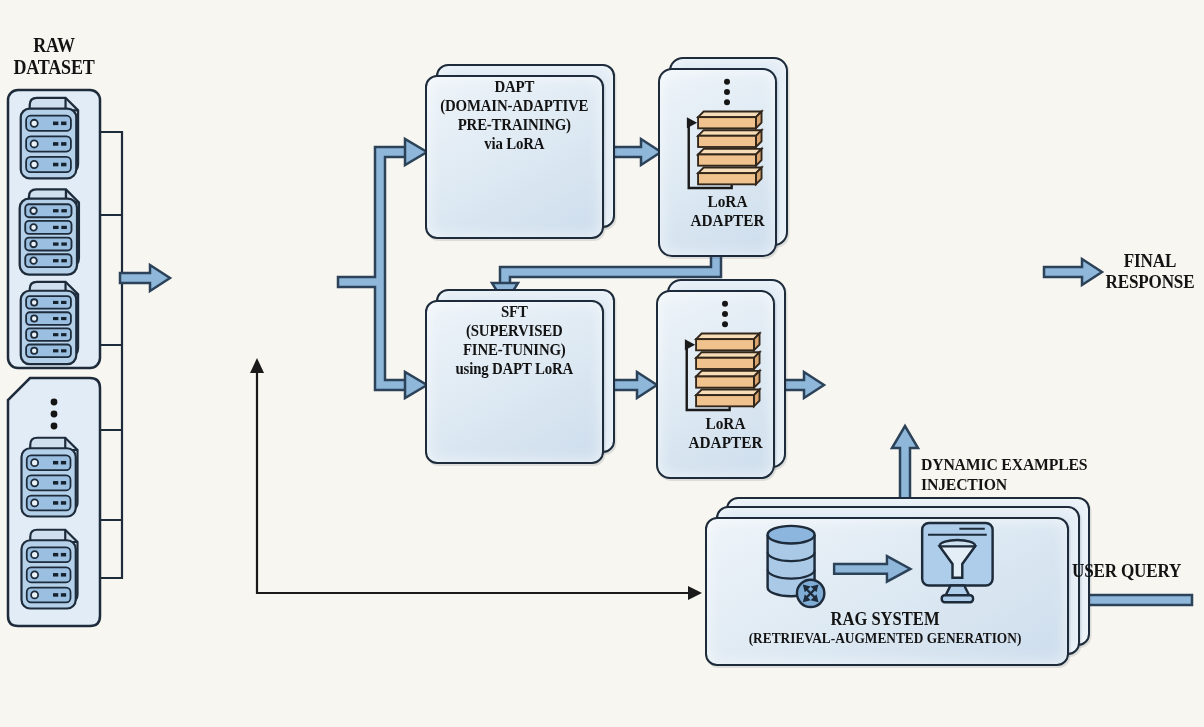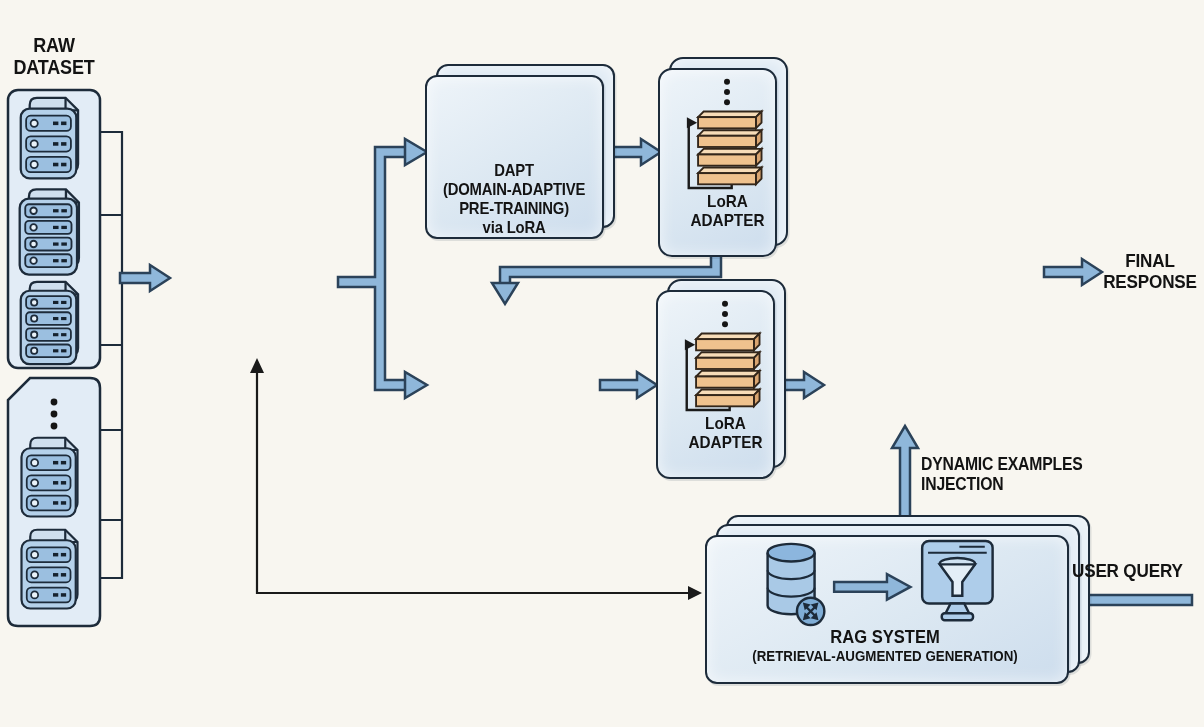--- a/index.html
+++ b/index.html
@@ -1,27 +1,27 @@
 <!DOCTYPE html>
 <html><head>
 <meta charset="utf-8">
 <style>
   html,body{margin:0;padding:0;}
   #canvas{position:relative;width:1204px;height:727px;background:#f8f6f0;overflow:hidden;
-          font-family:Liberation Sans, sans-serif;}
+          font-family:Liberation Serif, serif;}
   svg{display:block;}
   .wires{position:absolute;left:0;top:0;z-index:1;}
   .stack{position:absolute;z-index:2;}
   .card{position:absolute;left:0;top:0;width:100%;height:100%;
         border:2.5px solid #1d2b3a;border-radius:12px;
         background:linear-gradient(150deg,#eef4f9 0%,#dce8f2 55%,#cddded 100%);
         box-shadow:inset 0 0 16px rgba(255,255,255,.65),1.5px 2px 0 rgba(30,50,70,.12);}
   .card.back{transform:translate(11px,-11px);background:#dfeaf4;}
   .card.back2{transform:translate(21px,-20px);background:#e4eef6;}
-  .card.front{display:flex;align-items:flex-end;justify-content:center;}
+  .card.front{display:flex;align-items:flex-start;justify-content:center;}
   .r14 .card{border-radius:14px;}
   .node-text{text-align:center;font-weight:bold;color:#131313;
              transform:scaleX(0.9);transform-origin:center;letter-spacing:-0.2px;}
   .fs17{font-size:17px;line-height:20px;}
   .fs16{font-size:16.5px;line-height:19px;}
   .fs19{font-size:19px;line-height:22px;}
   .lbl{position:absolute;z-index:3;font-weight:bold;color:#131313;letter-spacing:-0.2px;
        transform:scaleX(0.9);transform-origin:left top;line-height:1.12;}
   .lbl.center{text-align:center;transform-origin:center top;}
   .ln{display:block;white-space:nowrap;}
@@ -165,20 +165,31 @@
     <div class="card front">
       <div class="node-text fs16">
         <span class="ln">DAPT</span>
         <span class="ln">(DOMAIN-ADAPTIVE</span>
         <span class="ln">PRE-TRAINING)</span>
         <span class="ln">via LoRA</span>
       </div>
     </div>
   </div>
 
+  <div class="stack" style="left:425px;top:300px;width:175px;height:160px;">
+    <div class="card back"></div>
+    <div class="card front">
+      <div class="node-text fs16">
+        <span class="ln">SFT</span>
+        <span class="ln">(SUPERVISED</span>
+        <span class="ln">FINE-TUNING)</span>
+        <span class="ln">using DAPT LoRA</span>
+      </div>
+    </div>
+  </div>
 
   <div class="stack r14" style="left:658px;top:68px;width:115px;height:185px;">
     <div class="card back"></div>
     <div class="card front"></div>
     <div class="lora-content">
       <svg class="lora-icon" width="84" height="118" viewBox="0 0 90 126">
         <g>
           <circle cx="45" cy="8" r="3.2" fill="#151515"></circle>
             <circle cx="45" cy="19" r="3.2" fill="#151515"></circle>
             <circle cx="45" cy="30" r="3.2" fill="#151515"></circle>
@@ -255,21 +266,21 @@
         </g>
       </svg>
       <div class="lora-label">
         <span class="ln">LoRA</span>
         <span class="ln">ADAPTER</span>
       </div>
     </div>
   </div>
 
 
-  <div class="stack" style="left:705px;top:535px;width:360px;height:145px;">
+  <div class="stack" style="left:705px;top:517px;width:360px;height:145px;">
     <div class="card back2"></div>
     <div class="card back"></div>
     <div class="card front"></div>
     <div class="rag-content">
       <svg class="rag-icons" width="360" height="90" viewBox="0 0 360 92">
 
         <g transform="translate(52,4)">
           <path d="M8,12 V66 A24,9 0 0 0 56,66 V12" fill="#a9c9e6" stroke="#1d2b3a" stroke-width="2.5"></path>
           <path d="M8,30 A24,9 0 0 0 56,30 M8,48 A24,9 0 0 0 56,48" fill="none" stroke="#1d2b3a" stroke-width="2.2"></path>
           <ellipse cx="32" cy="12" rx="24" ry="9" fill="#8cb6de" stroke="#1d2b3a" stroke-width="2.5"></ellipse>

